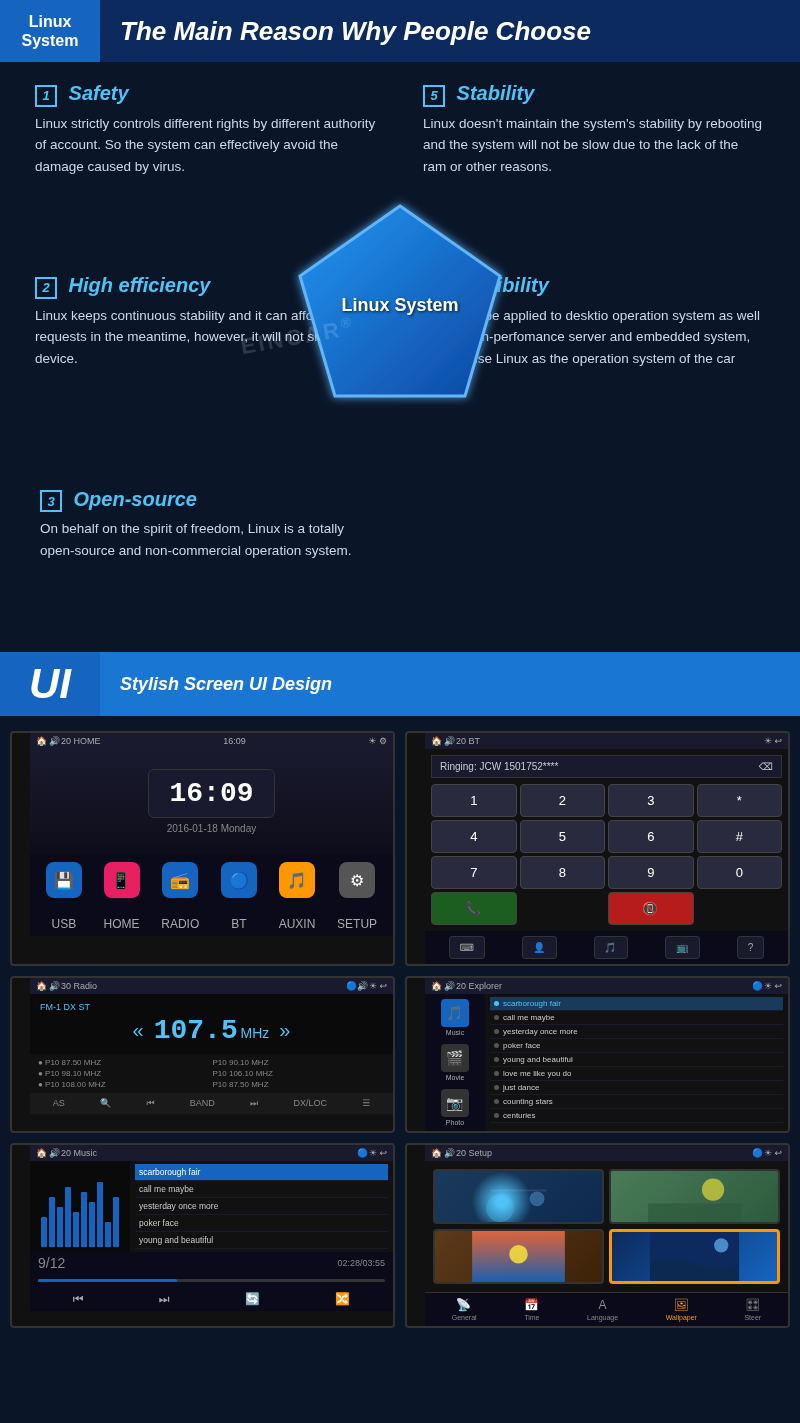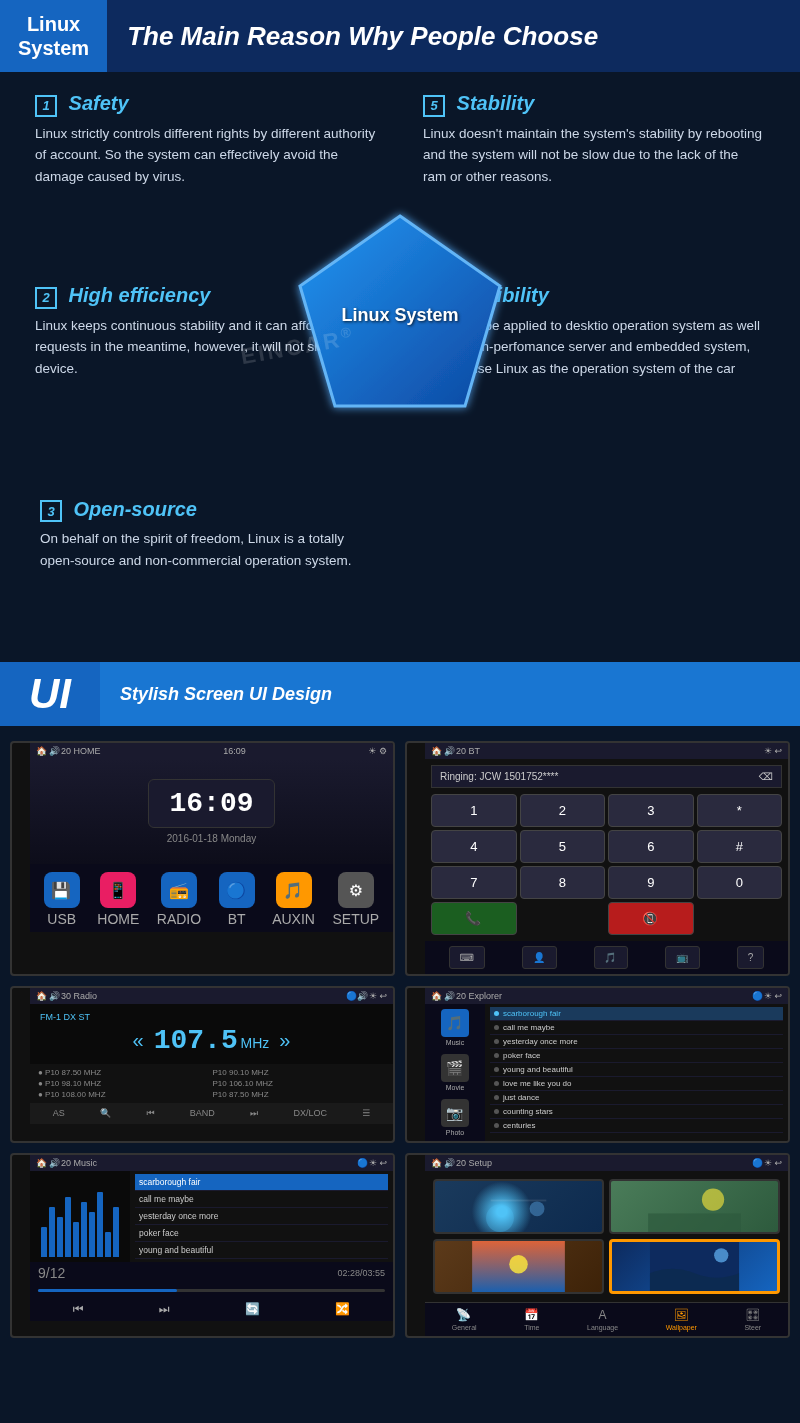--- a/index.html
+++ b/index.html
@@ -20,21 +20,21 @@
       display: flex;
       align-items: stretch;
       background: #0a1628;
       margin-bottom: 0;
     }
 
     .linux-badge {
       background: #1565c0;
       color: #fff;
       font-weight: bold;
-      font-size: 20px;
+      font-size: 16px;
       padding: 12px 18px;
       display: flex;
       align-items: center;
       justify-content: center;
       min-width: 100px;
       text-align: center;
       line-height: 1.2;
     }
 
     .linux-header-title {
@@ -244,23 +244,24 @@
       width: 36px;
       height: 36px;
       border-radius: 8px;
       display: flex;
       align-items: center;
       justify-content: center;
       font-size: 16px;
     }
 
     .home-icon-label {
-      font-size: 14px;
+      font-size: 12px;
       color: #aaa;
       text-align: center;
+      margin-top: 16px;
     }
 
     .phone-input-bar {
       background: #1a1a2e;
       padding: 5px 8px;
       display: flex;
       justify-content: space-between;
       align-items: center;
       margin: 6px 6px 3px;
       border: 1px solid #333;

